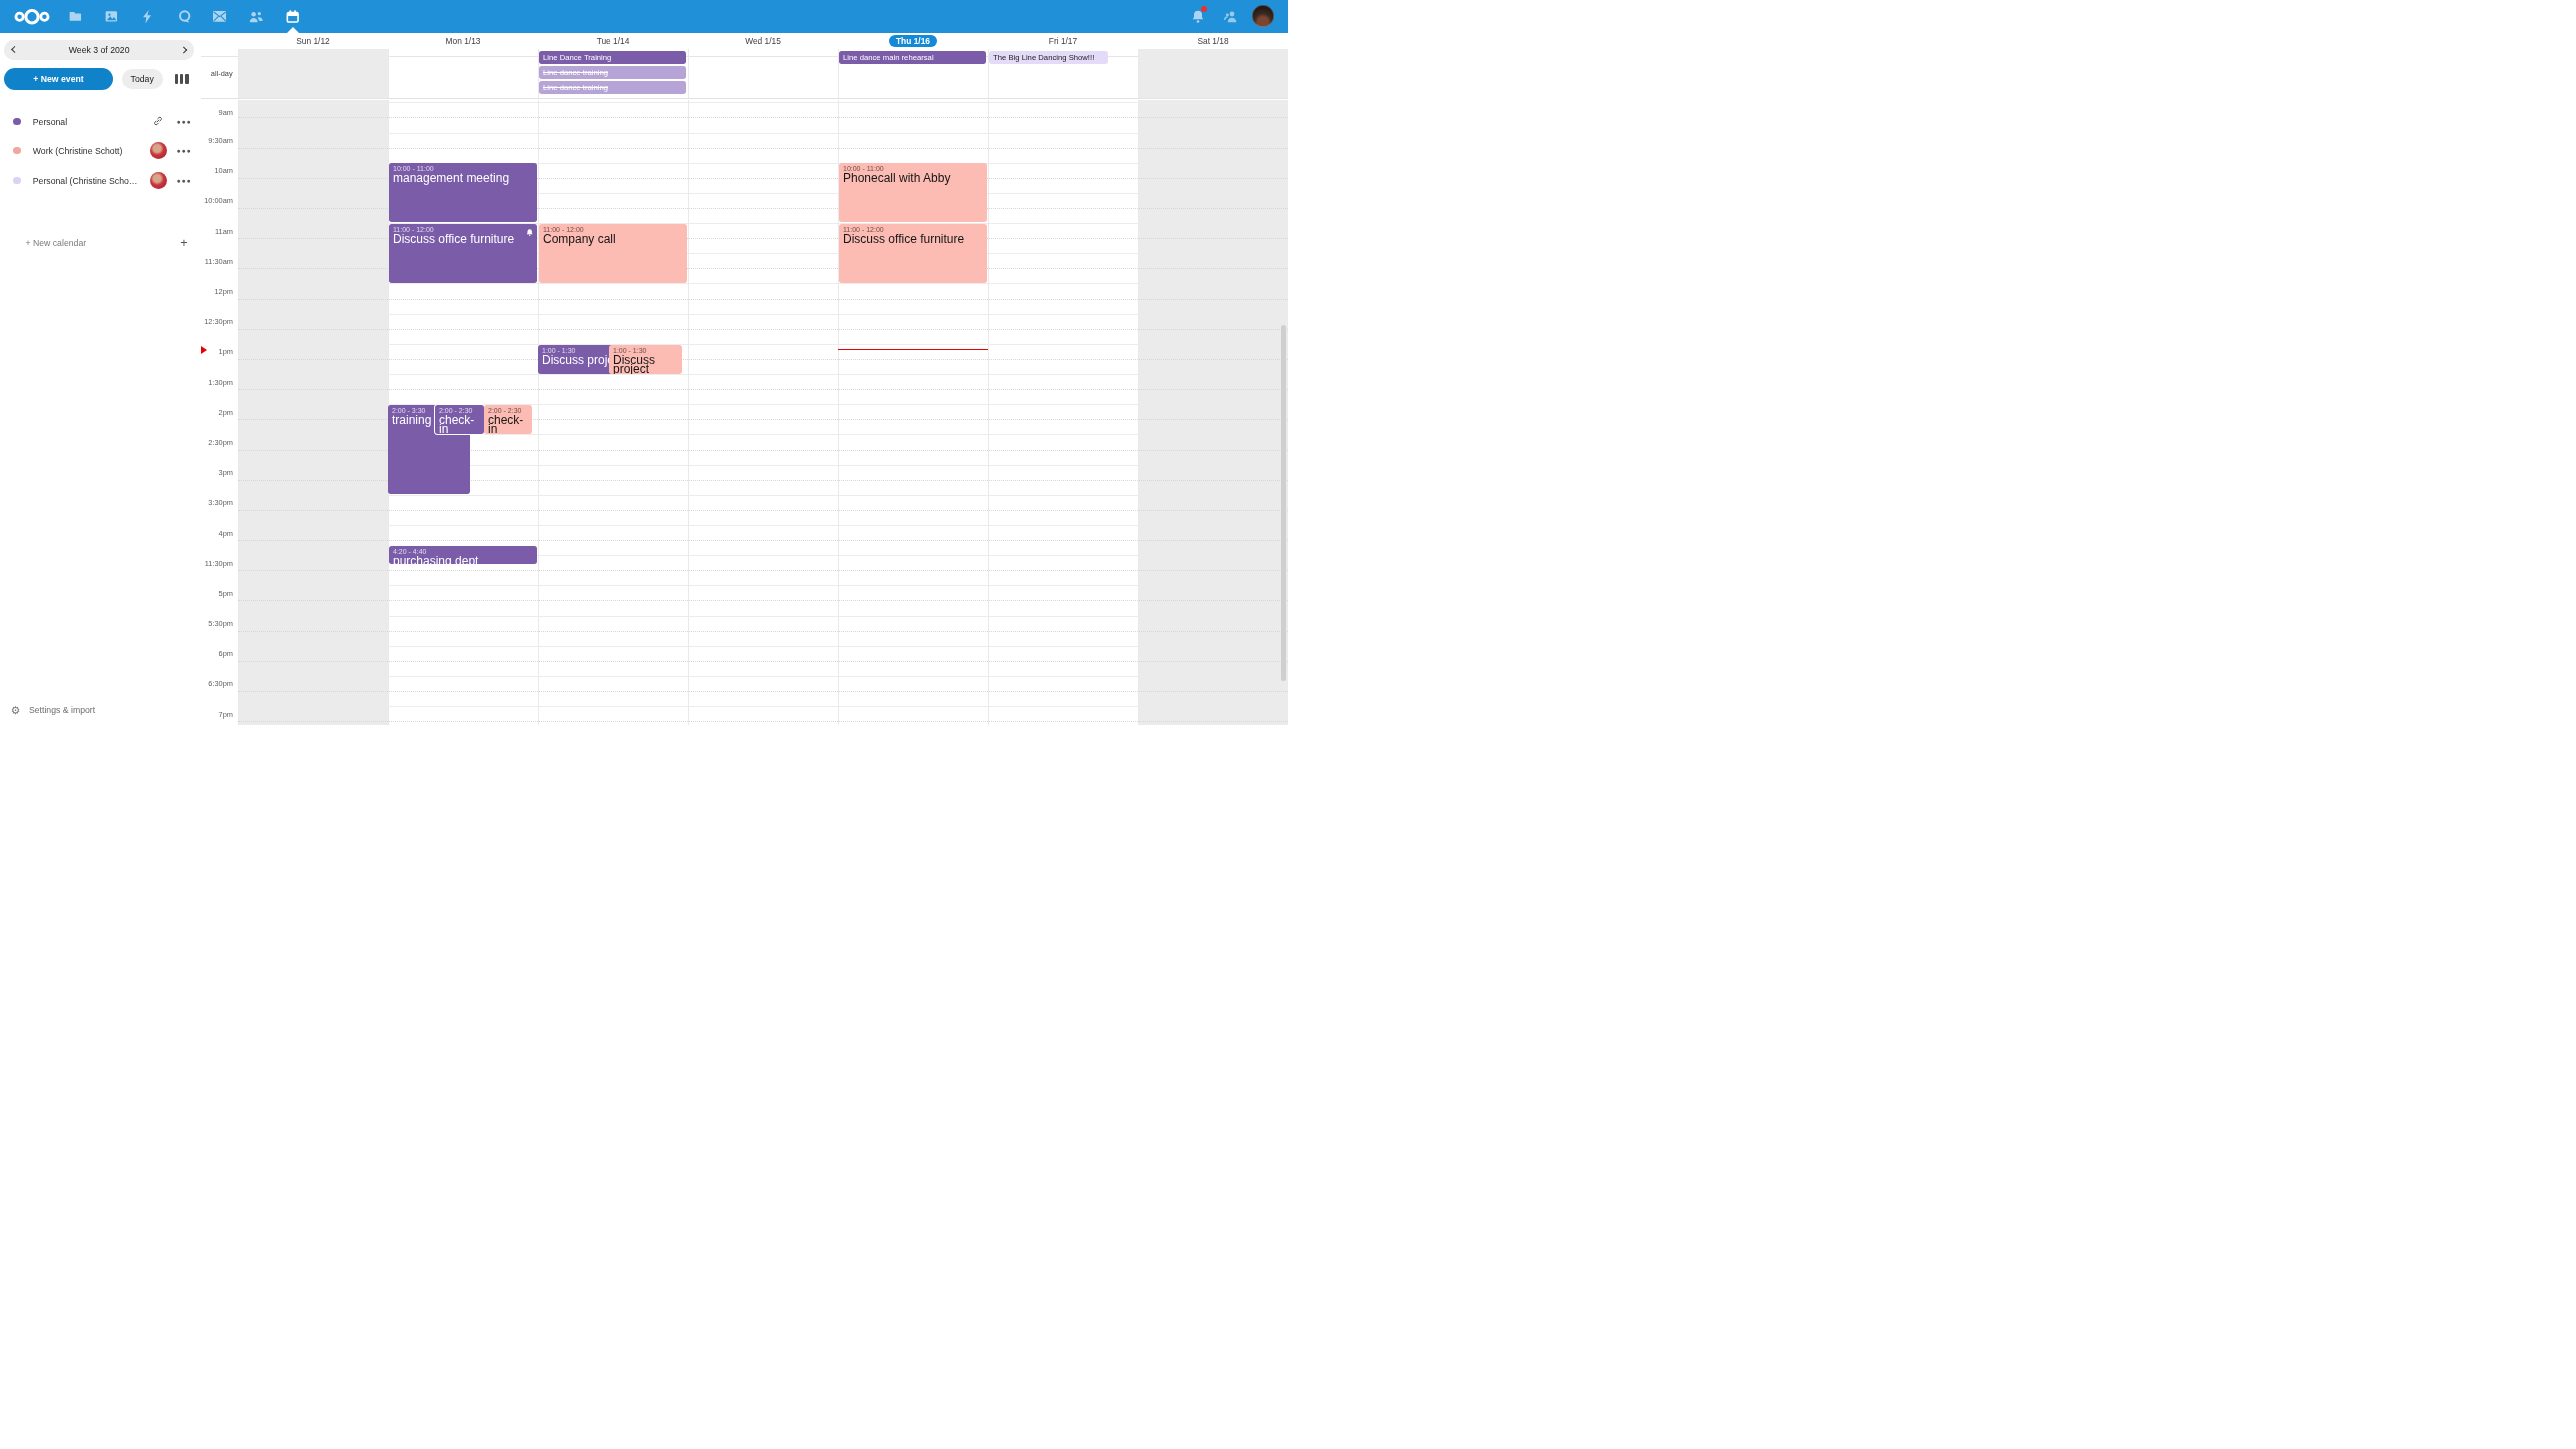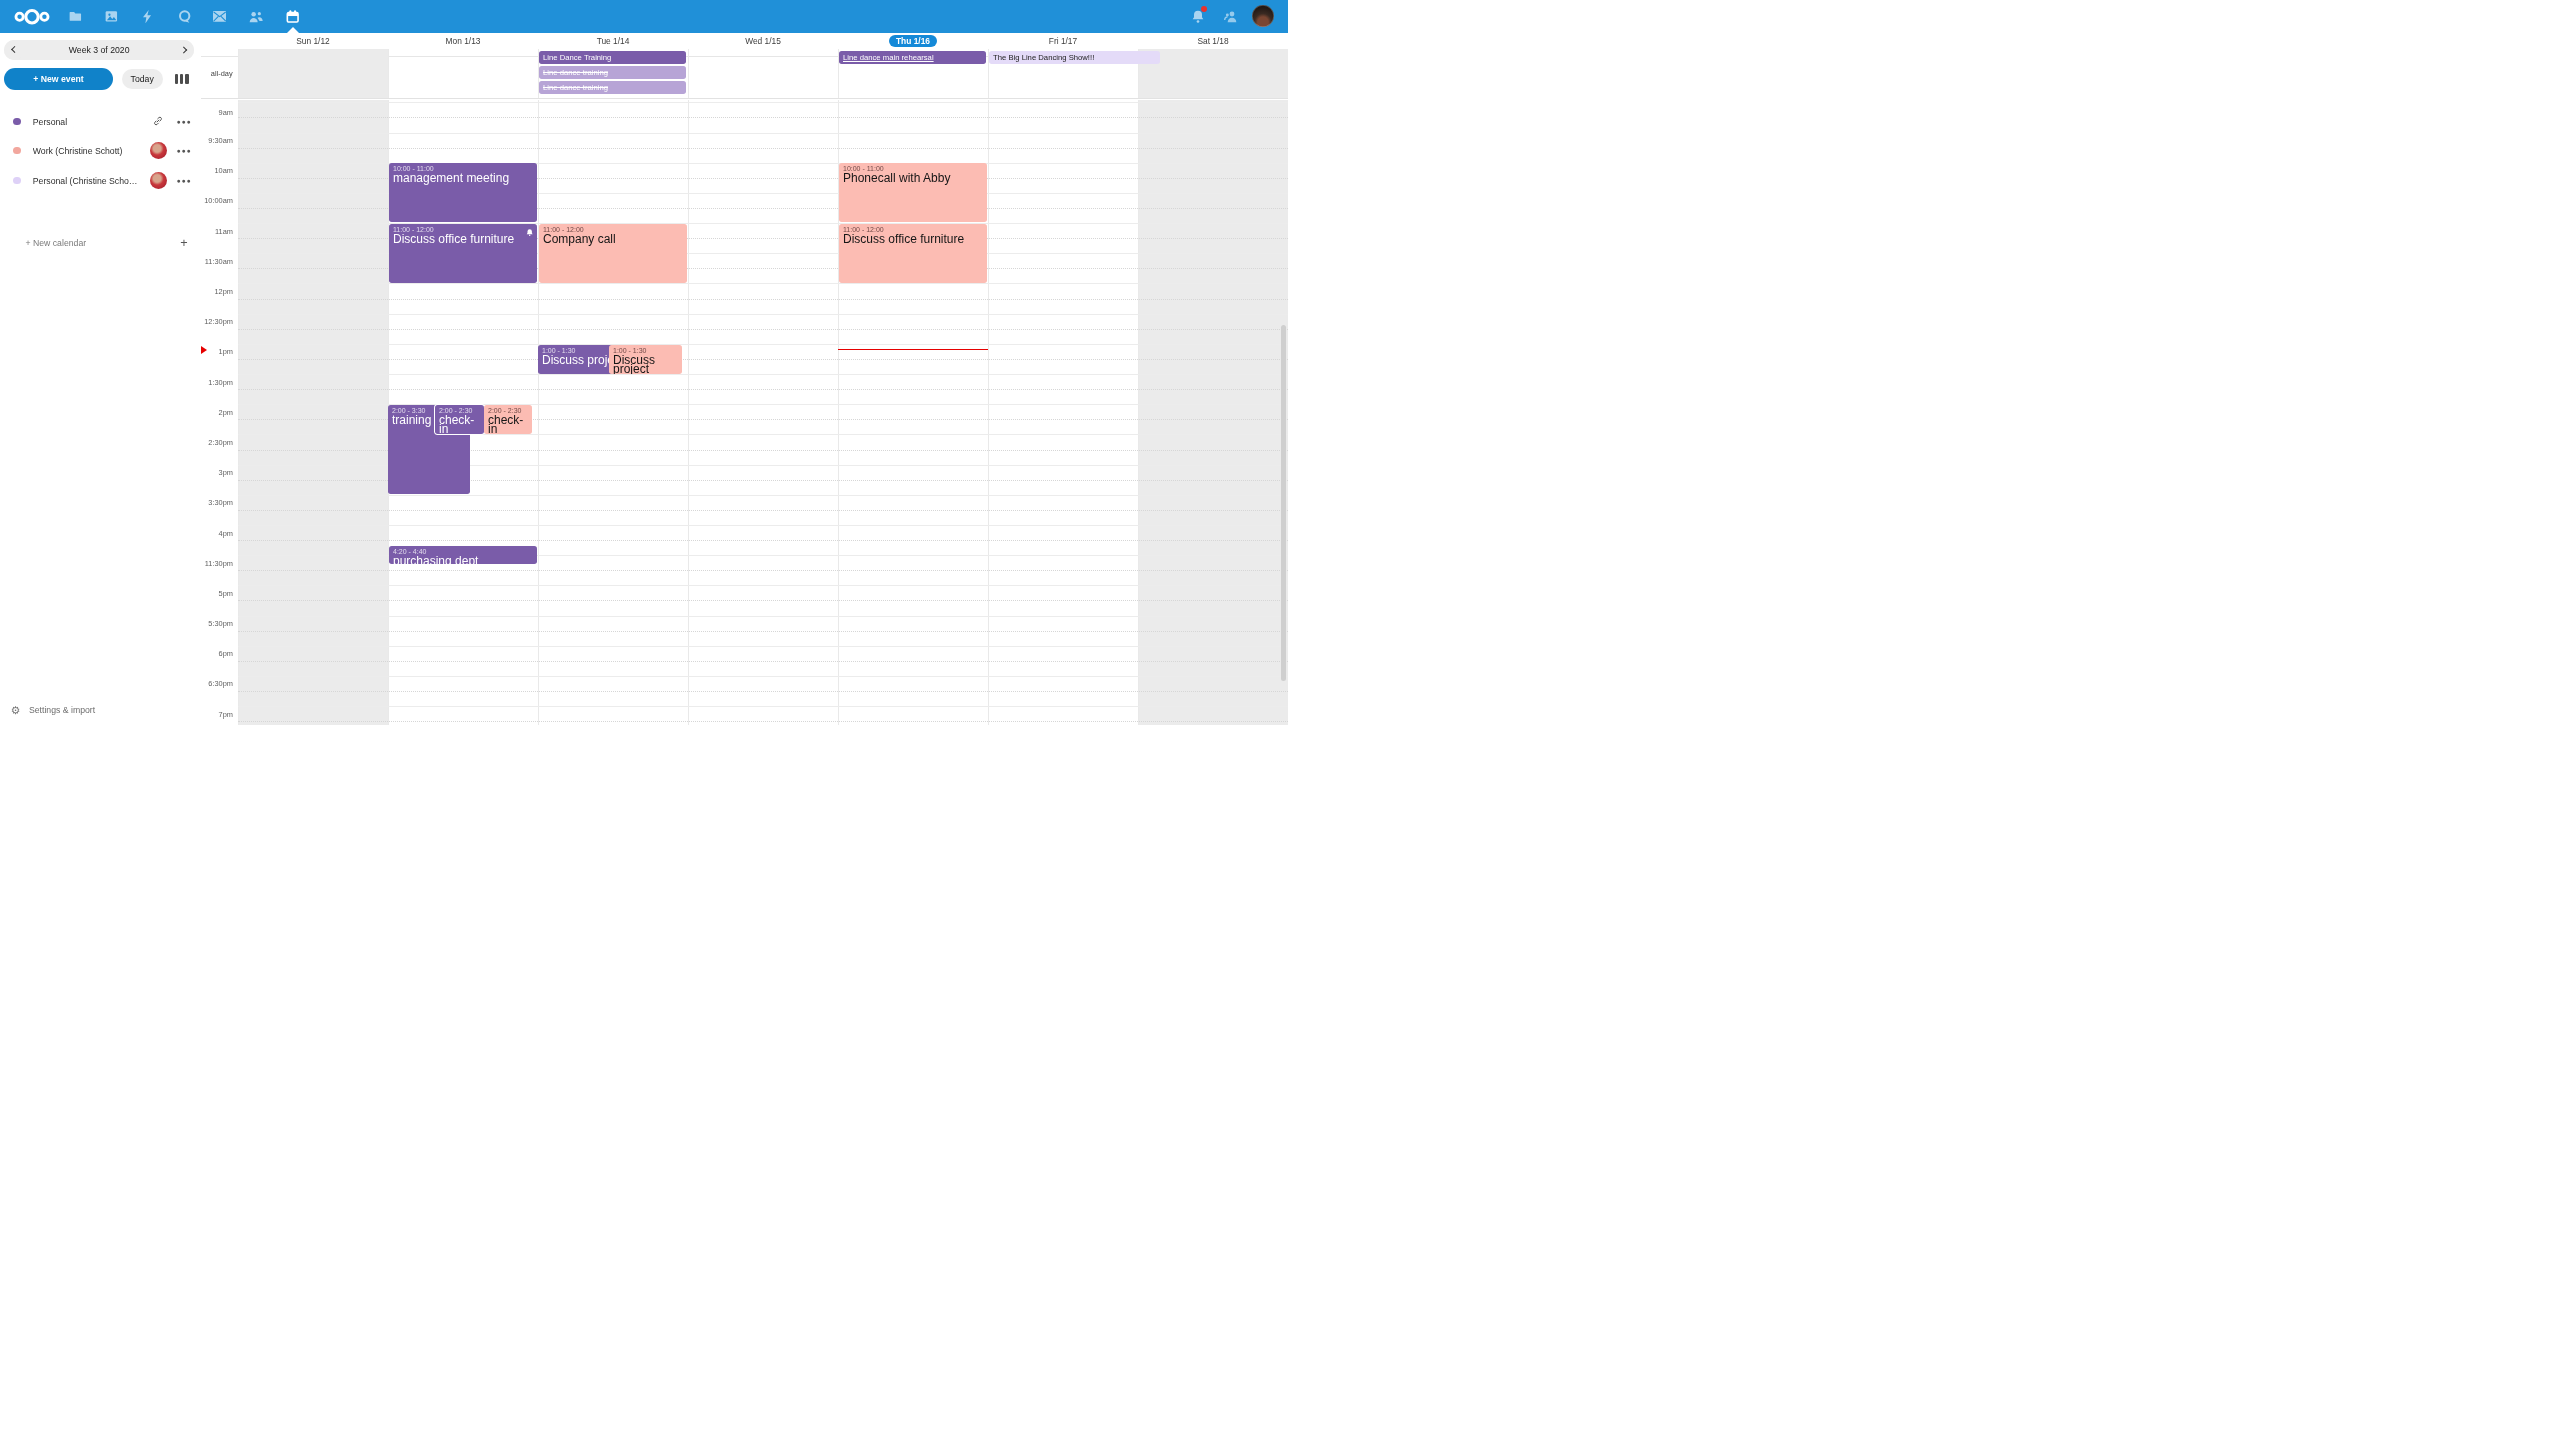--- a/index.html
+++ b/index.html
@@ -238,22 +238,22 @@
     <div class="ad-col-bg weekend-bg" style="left: 37px; width: 150px;"></div>
         <div class="ad-col-bg" style="left: 187px; width: 150px;"></div>
         <div class="ad-col-bg" style="left: 337px; width: 150px;"></div>
         <div class="ad-col-bg" style="left: 487px; width: 150px;"></div>
         <div class="ad-col-bg" style="left: 637px; width: 150px;"></div>
         <div class="ad-col-bg" style="left: 787px; width: 150px;"></div>
         <div class="ad-col-bg weekend-bg" style="left: 937px; width: 150px;"></div>
         <div class="ad-event ad-purple" style="left: 338px; width: 147px; top: 1.7px;">Line Dance Training</div>
         <div class="ad-event ad-cancelled" style="left: 338px; width: 147px; top: 17px;">Line dance training</div>
         <div class="ad-event ad-cancelled" style="left: 338px; width: 147px; top: 32px;">Line dance training</div>
-        <div class="ad-event ad-purple" style="left: 638px; width: 147px; top: 1.7px; text-decoration: underline;">Line dance main rehearsal</div>
-        <div class="ad-event ad-lavender" style="left: 788px; width: 171px; top: 1.7px;">The Big Line Dancing Show!!!</div>
+        <div class="ad-event ad-purple" style="left: 638px; width: 147px; top: 1.7px;">Line dance main rehearsal</div>
+        <div class="ad-event ad-lavender" style="left: 788px; width: 119px; top: 1.7px;">The Big Line Dancing Show!!!</div>
       </div>
     <div id="grid-body">
         <div class="body-col-bg weekend-bg" style="left: 37px; width: 150px;"></div>
         <div class="body-col-bg" style="left: 187px; width: 150px;"></div>
         <div class="body-col-bg" style="left: 337px; width: 150px;"></div>
         <div class="body-col-bg" style="left: 487px; width: 150px;"></div>
         <div class="body-col-bg" style="left: 637px; width: 150px;"></div>
         <div class="body-col-bg" style="left: 787px; width: 150px;"></div>
         <div class="body-col-bg weekend-bg" style="left: 937px; width: 150px;"></div>
         <div class="grid-line solid" style="top: 2.3px;"></div>

